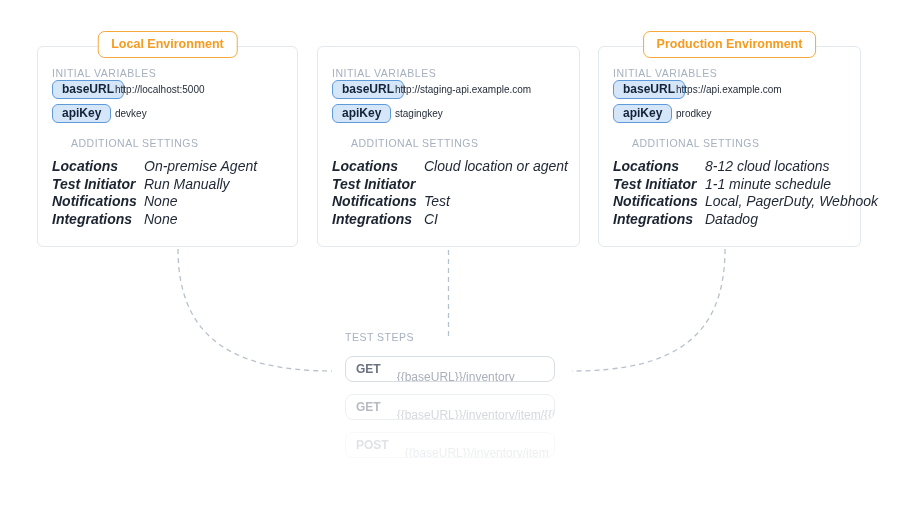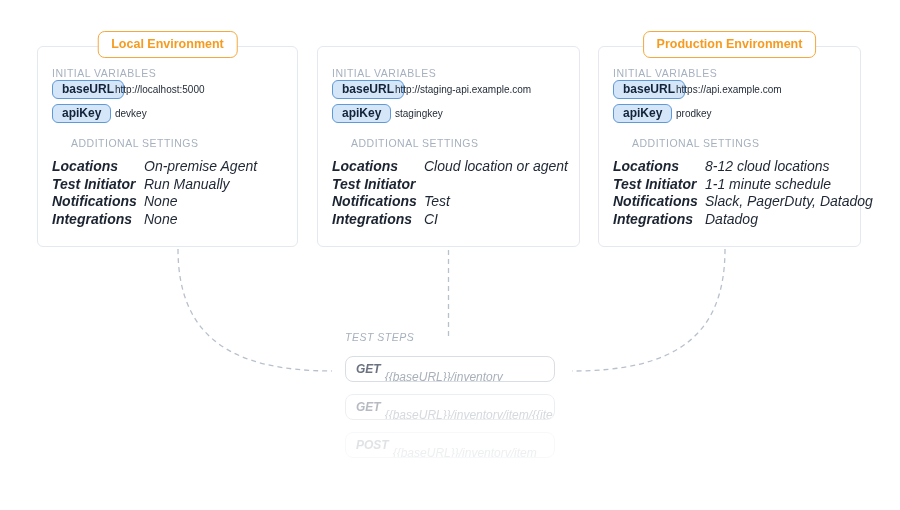--- a/index.html
+++ b/index.html
@@ -95,27 +95,26 @@
     font-style: italic;
   }
   .setting-label { width: 92px; flex: none; font-weight: 700; color: #1b2430; }
   .setting-value { color: #1e2733; }
 
   .test-steps {
     position: absolute;
     left: 345px;
     top: 331px;
     width: 210px;
-    font-style: italic;
   }
   .test-steps .section-label { margin-bottom: 13px; }
   .step {
     display: flex;
     align-items: center;
-    gap: 4px;
+    gap: 16px;
     height: 26px;
     border: 1px solid #d9dee5;
     border-radius: 8px;
     background: #ffffff;
     padding: 0 10px;
     margin-bottom: 12px;
     font-size: 12px;
     white-space: nowrap;
     overflow: hidden;
   }
@@ -208,21 +207,21 @@
     <div class="setting-row">
       <span class="setting-label">Locations</span>
       <span class="setting-value">8-12 cloud locations</span>
     </div>
     <div class="setting-row">
       <span class="setting-label">Test Initiator</span>
       <span class="setting-value">1-1 minute schedule</span>
     </div>
     <div class="setting-row">
       <span class="setting-label">Notifications</span>
-      <span class="setting-value">Slack, PagerDuty, Datadog</span>
+      <span class="setting-value">Local, PagerDuty, Webhook</span>
     </div>
     <div class="setting-row">
       <span class="setting-label">Integrations</span>
       <span class="setting-value">Datadog</span>
     </div>
   </section>
 
   <div class="test-steps">
     <div class="section-label">TEST STEPS</div>
     <div class="step">

